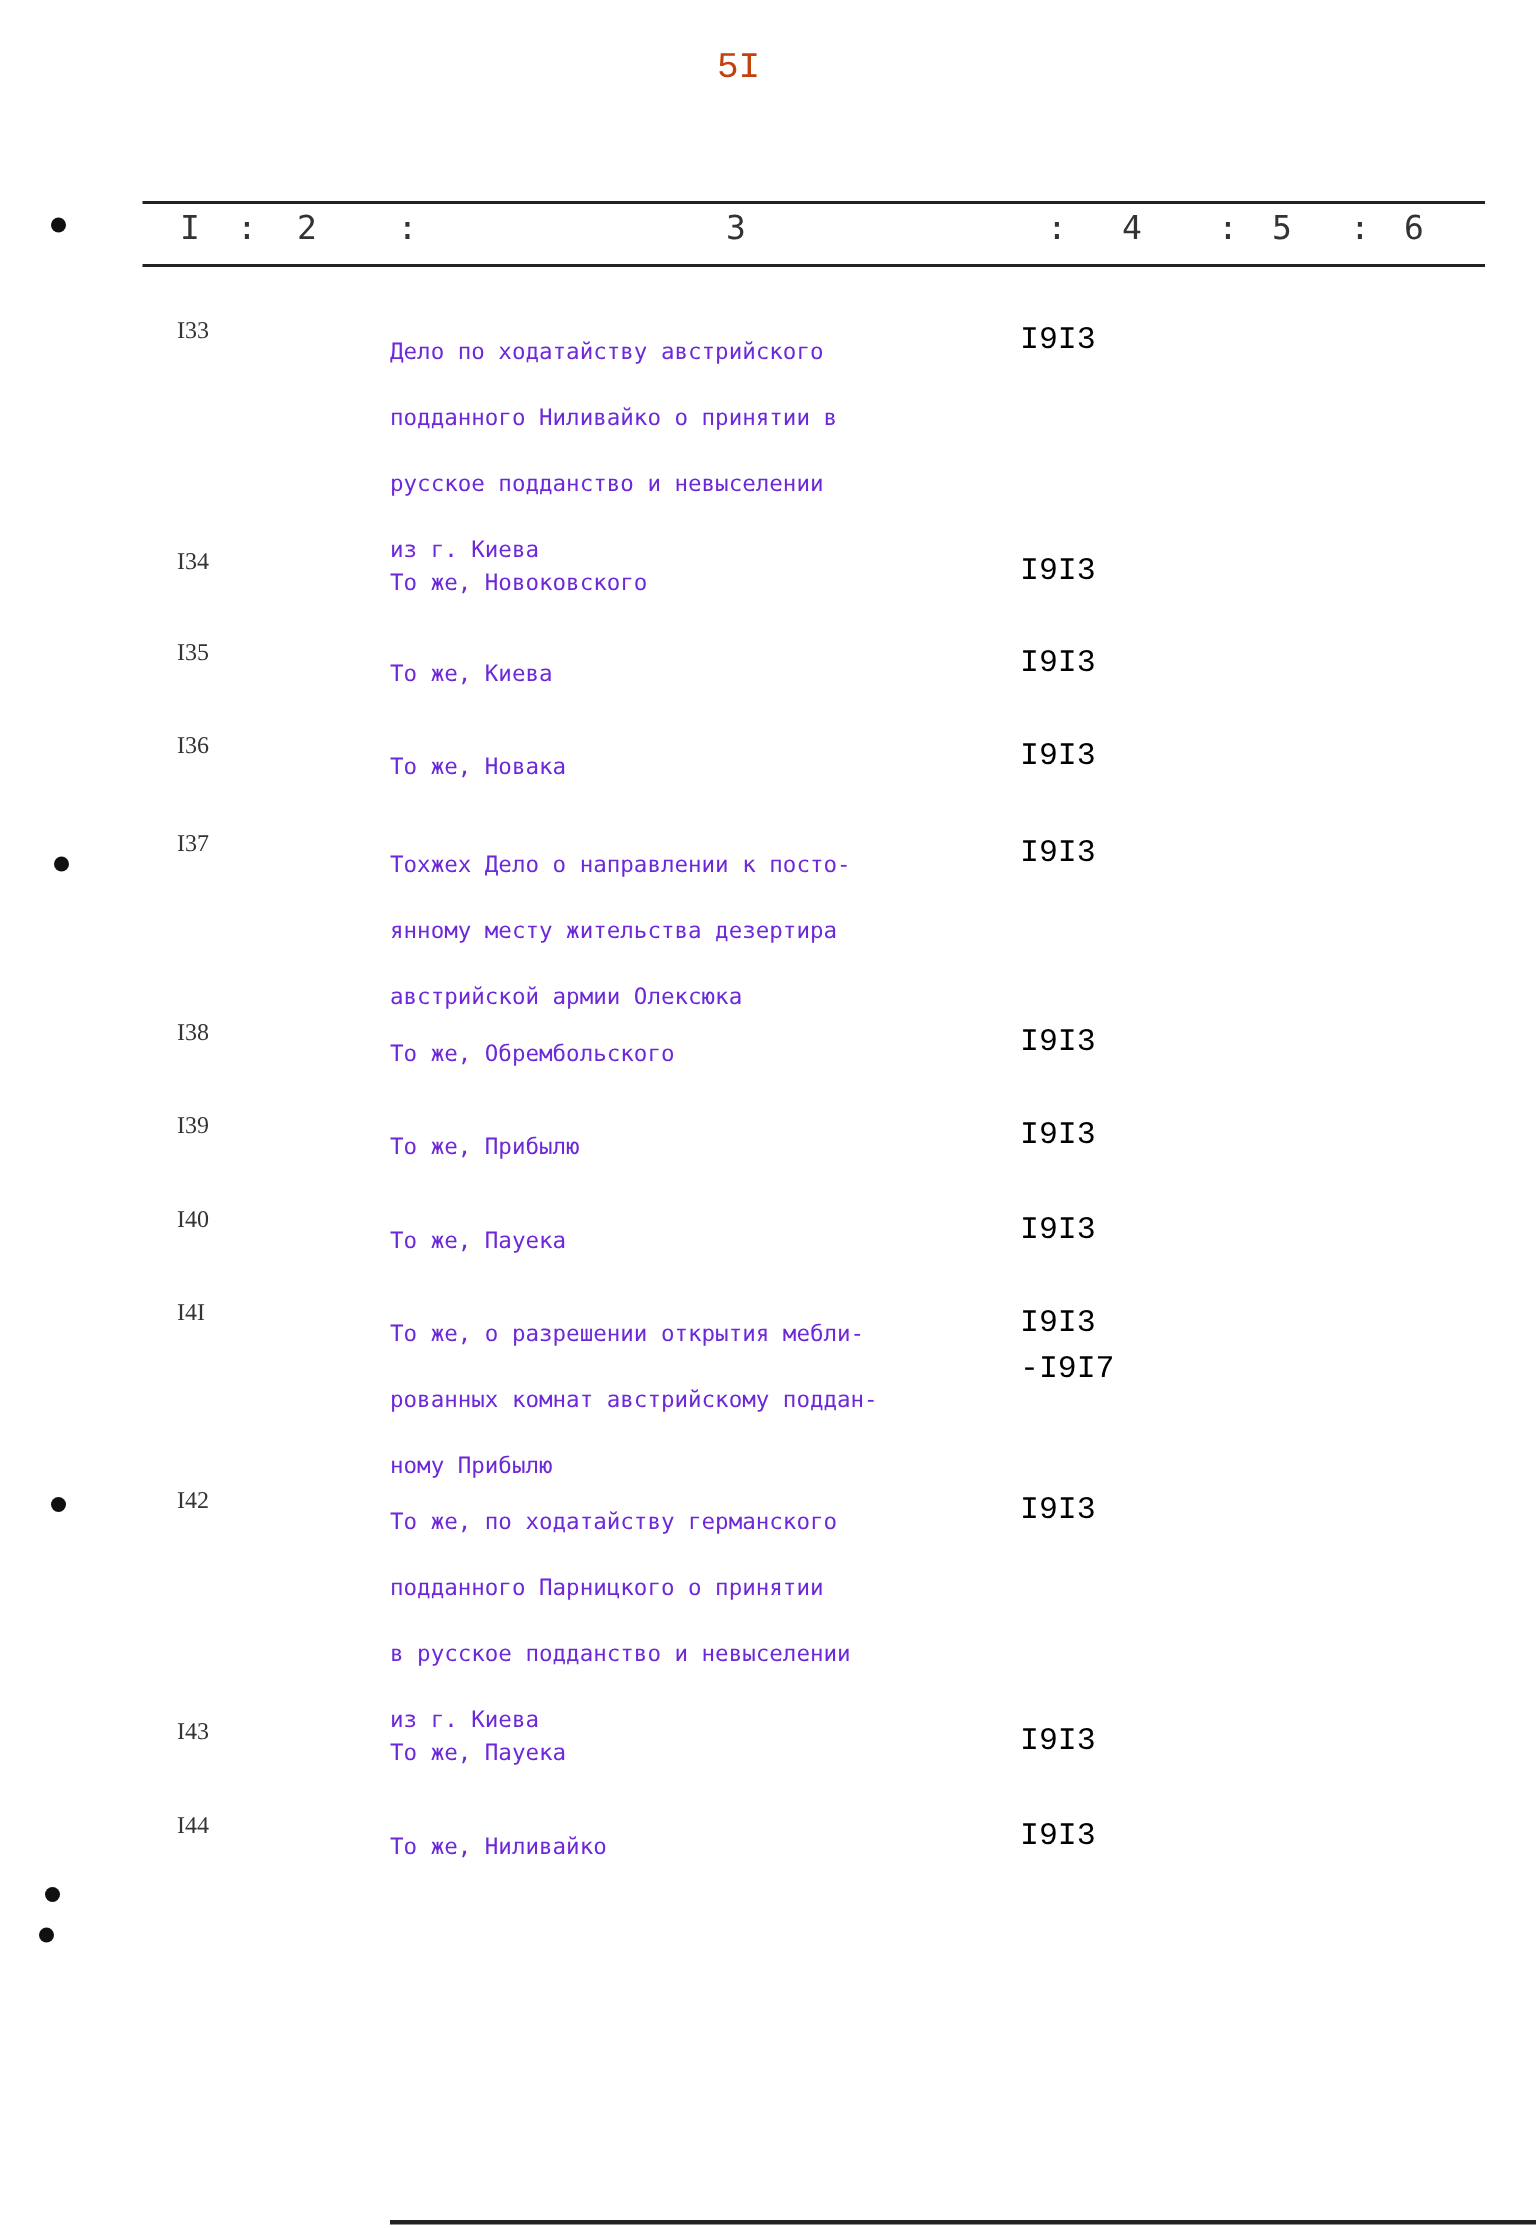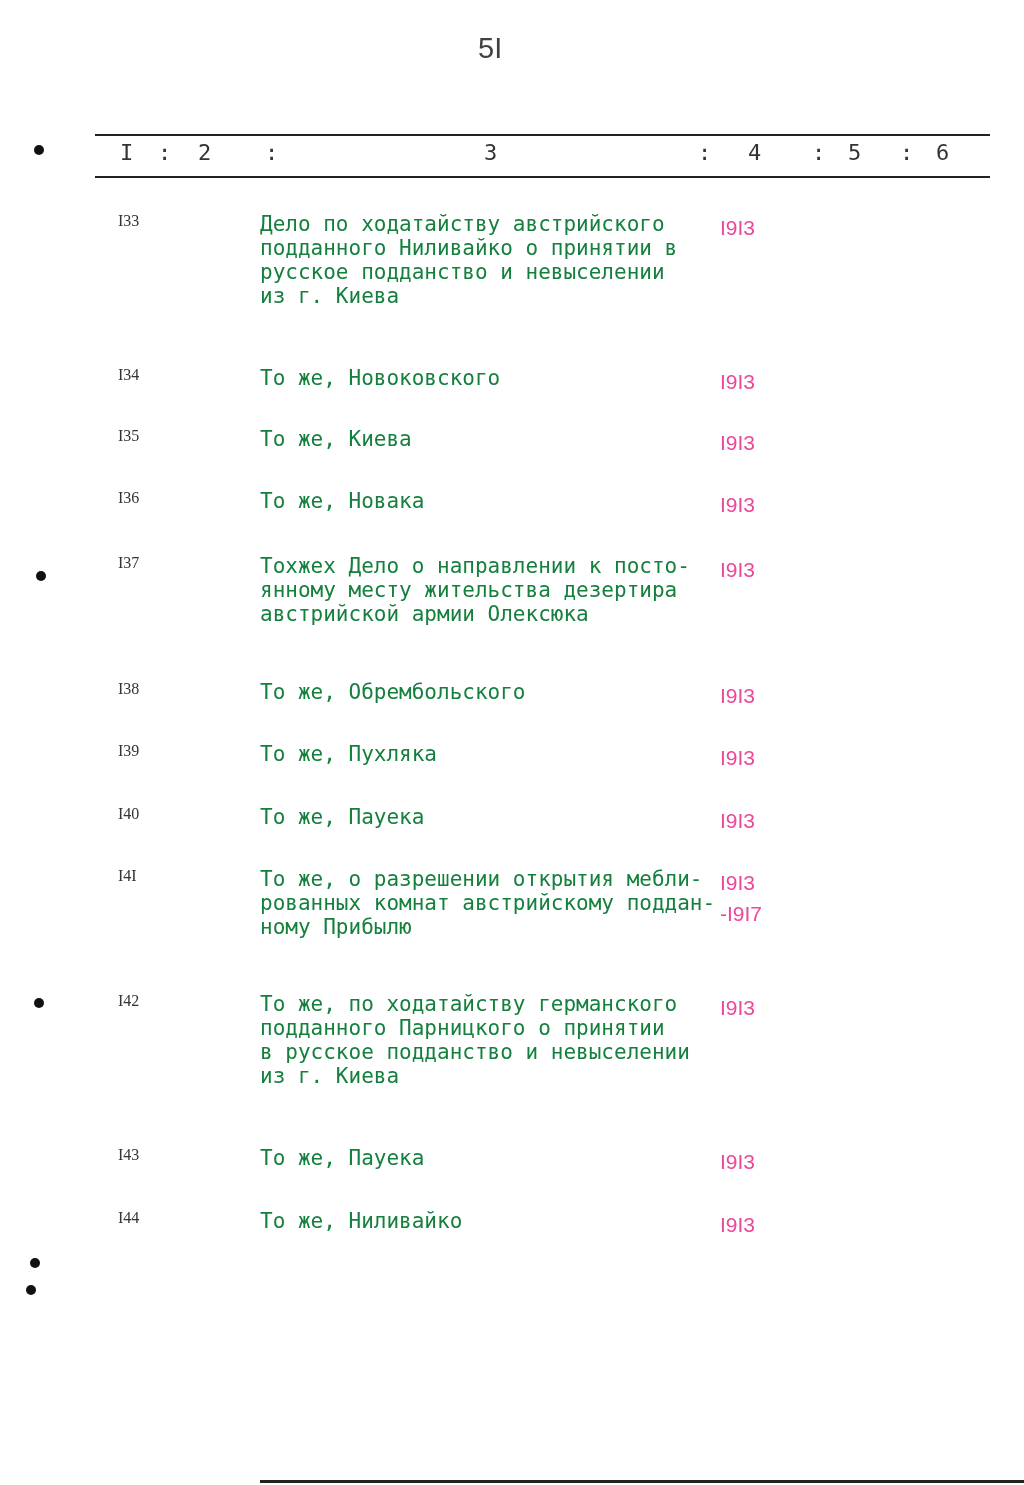--- a/index.html
+++ b/index.html
@@ -1,29 +1,29 @@
 <!DOCTYPE html>
 <html><head>
 <meta charset="utf-8">
 <style>
   html, body { margin: 0; padding: 0; }
   body {
     width: 1024px; height: 1485px; background: #ffffff; position: relative; overflow: hidden;
     font-family: "DejaVu Sans Mono", "Liberation Mono", monospace; color: #2a2a2a;
   }
-  .page-number { position: absolute; left: 478px; top: 32px; font-size: 29px; font-family: Liberation Sans, sans-serif; color: #404040; }
+  .page-number { position: absolute; left: 478px; top: 32px; font-size: 24px; font-family: Liberation Mono, monospace; color: #c2410c; }
   .rule { position: absolute; left: 95px; width: 895px; height: 2px; background: #222; }
   .rule.top { top: 134px; }
   .rule.bottom { top: 176px; }
   .rule.footer { top: 1480px; left: 260px; width: 764px; height: 3px; }
   .hdr { position: absolute; top: 140px; font-size: 22px; color: #333; font-family: "DejaVu Sans Mono", monospace; }
   .row { position: absolute; left: 0; width: 1024px; }
   .num { position: absolute; left: 118px; font-size: 16px; font-family: "Liberation Serif", serif; color: #333; }
-  .desc { position: absolute; left: 260px; width: 460px; font-size: 21px; line-height: 24px; white-space: pre-line; color: #15803d; }
-  .year { position: absolute; left: 720px; font-size: 21px; line-height: 31px; font-family: Liberation Sans, sans-serif; white-space: pre-line; color: #ec4899; }
+  .desc { position: absolute; left: 260px; width: 460px; font-size: 15px; line-height: 44px; white-space: pre-line; color: #6d28d9; }
+  .year { position: absolute; left: 680px; font-size: 21px; line-height: 31px; font-family: Liberation Mono, monospace; white-space: pre-line; color: #000000; }
   .hole { position: absolute; width: 10px; height: 10px; border-radius: 50%; background: #111; }
 </style>
 </head>
 <body>
 
 <div class="page-number">5I</div>
 
 <div class="rule top"></div>
 <div class="hdr" style="left:120px">I</div>
 <div class="hdr" style="left:158px">:</div>
@@ -68,21 +68,21 @@
 австрийской армии Олексюка</span>
   <span class="year">I9I3</span>
 </div>
 <div class="row" style="top:680px">
   <span class="num">I38</span>
   <span class="desc">То же, Обрембольского</span>
   <span class="year">I9I3</span>
 </div>
 <div class="row" style="top:742px">
   <span class="num">I39</span>
-  <span class="desc">То же, Пухляка</span>
+  <span class="desc">То же, Прибылю</span>
   <span class="year">I9I3</span>
 </div>
 <div class="row" style="top:805px">
   <span class="num">I40</span>
   <span class="desc">То же, Пауека</span>
   <span class="year">I9I3</span>
 </div>
 <div class="row" style="top:867px">
   <span class="num">I4I</span>
   <span class="desc">То же, о разрешении открытия мебли-

